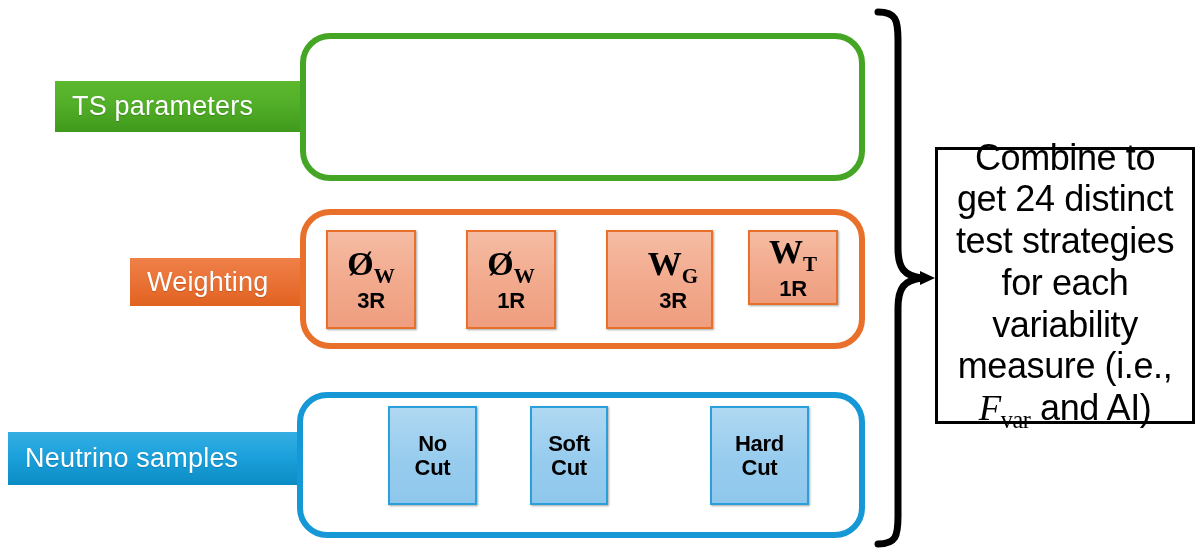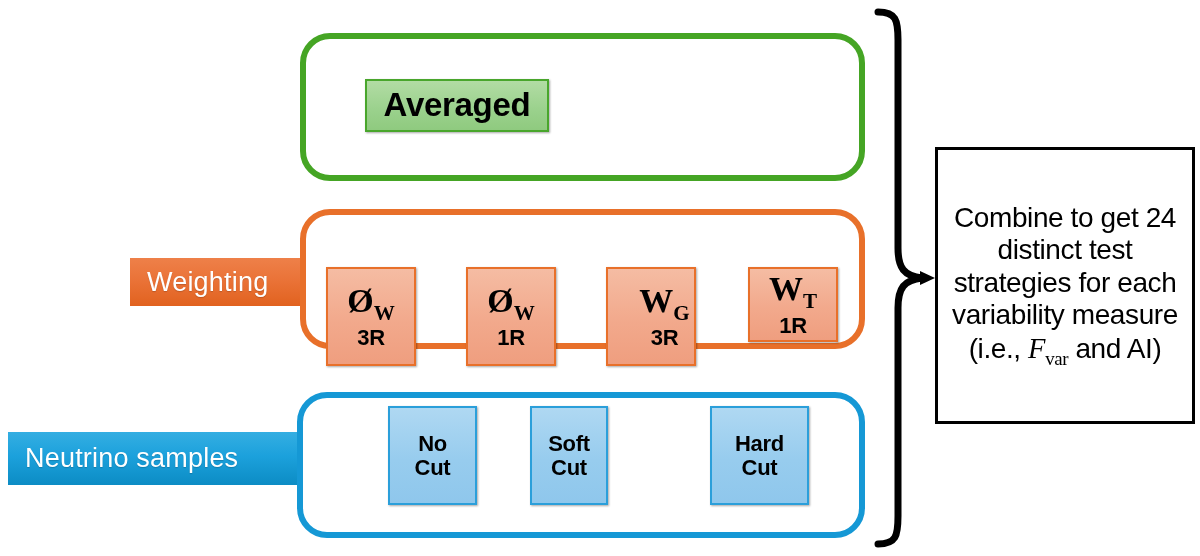--- a/index.html
+++ b/index.html
@@ -72,21 +72,20 @@
   }
   .chip-green {
     background: linear-gradient(to bottom, #B2DCA4 0%, #9AD18C 60%, #8FCA7F 100%);
     border-color: #49A62C;
     font-size: 33px;
     letter-spacing: -0.3px;
   }
   .chip-orange {
     background: linear-gradient(to bottom, #F5BCA3 0%, #F2A98C 55%, #EF9E7F 100%);
     border-color: #E8702A;
-    margin-top: 37px;
   }
   .chip-blue {
     background: linear-gradient(to bottom, #AFD8F2 0%, #97CCEE 55%, #8FC7EC 100%);
     border-color: #2B9FDA;
     font-size: 31px;
     letter-spacing: -0.3px;
   }
 
   .chip-sym {
     font-family: "Liberation Serif", serif;
@@ -131,21 +130,21 @@
     background: #ffffff;
     display: flex;
     align-items: center;
     justify-content: center;
     text-align: center;
     padding: 4px 10px;
     z-index: 3;
   }
   #result-text {
     font-family: "Liberation Sans", sans-serif;
-    font-size: 28px;
+    font-size: 36px;
     line-height: 1.16;
     color: #000000;
     letter-spacing: -0.4px;
   }
   .fvar {
     font-family: "Liberation Serif", serif;
     font-style: italic;
     font-size: 1.02em;
   }
   .fvar .sub {
@@ -154,24 +153,24 @@
     vertical-align: sub;
   }
 </style>
 </head>
 <body>
 
 <div id="canvas">
 
   <div class="group-box group-green" style="left:300px; top:33px; width:565px; height:148px;"></div>
 
-
-  <div class="chip chip-green" style="left:365px; top:79px; width:184px; height:53px;">
-    <span class="chip-line" style="font-size:33px;">Averaged</span>
-  </div>
+  <div class="cat-tab cat-green" style="left:55px; top:81px; width:248px; height:51px;">
+    <span>TS parameters</span>
+  </div>
+
 
 
   <div class="group-box group-orange" style="left:300px; top:209px; width:565px; height:140px;"></div>
 
   <div class="cat-tab cat-orange" style="left:130px; top:258px; width:173px; height:48px;">
     <span>Weighting</span>
   </div>
 
   <div class="chip chip-orange" style="left:326px; top:230px; width:90px; height:99px;">
     <span class="chip-sym">
@@ -180,21 +179,21 @@
     <span class="chip-line">3R</span>
   </div>
 
   <div class="chip chip-orange" style="left:466px; top:230px; width:90px; height:99px;">
     <span class="chip-sym">
       <span>Ø</span><span class="sub">W</span>
     </span>
     <span class="chip-line">1R</span>
   </div>
 
-  <div class="chip chip-orange" style="left:606px; top:230px; width:90px; height:99px;padding-left:27px;">
+  <div class="chip chip-orange" style="left:606px; top:230px; width:107px; height:99px;padding-left:27px;">
     <span class="chip-sym">
       <span>W</span><span class="sub">G</span>
     </span>
     <span class="chip-line">3R</span>
   </div>
 
   <div class="chip chip-orange" style="left:748px; top:230px; width:90px; height:75px;">
     <span class="chip-sym">
       <span>W</span><span class="sub">T</span>
     </span>

